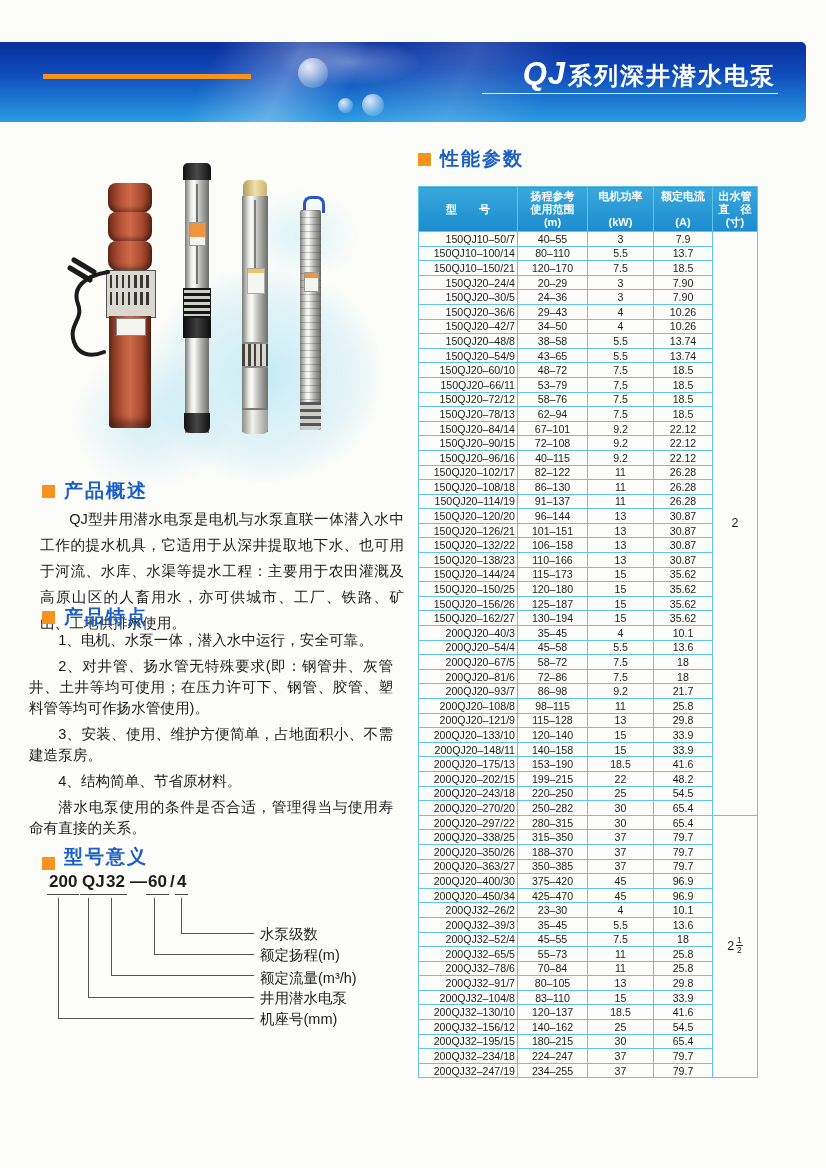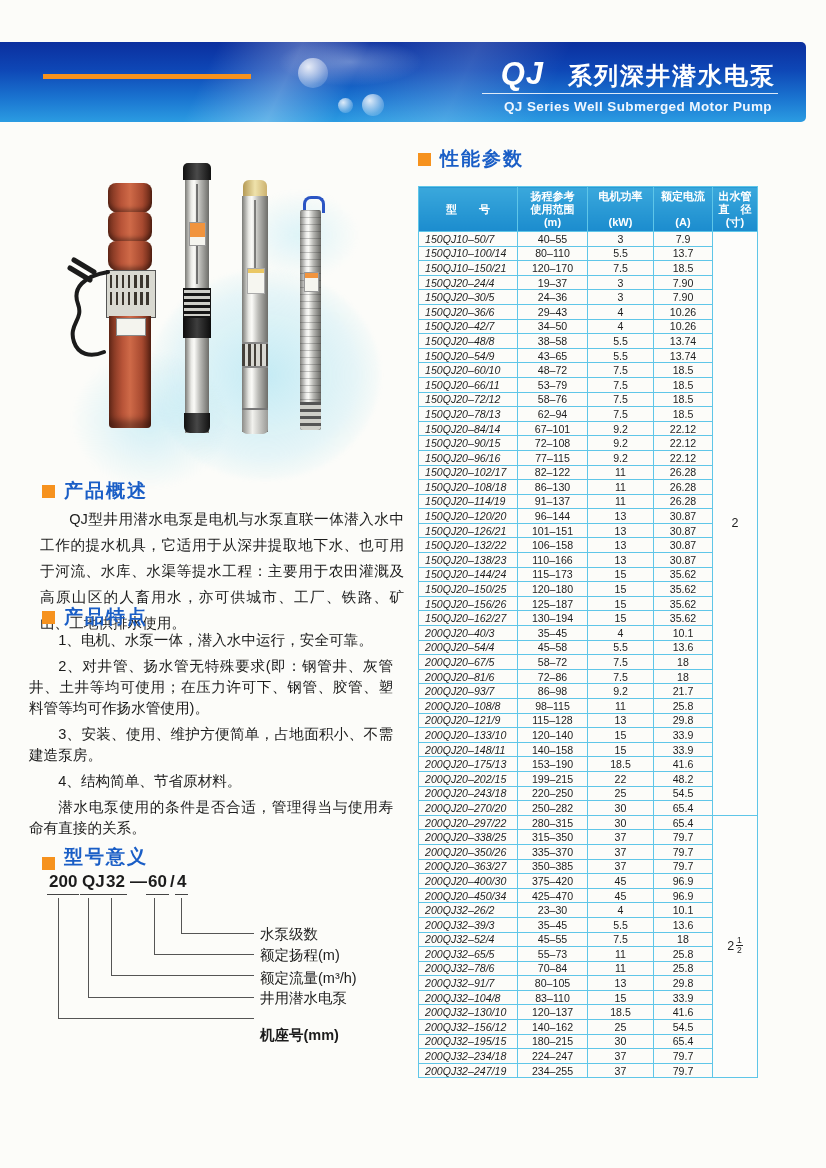--- a/index.html
+++ b/index.html
@@ -34,21 +34,21 @@
   }
   .logo-pixelate{position:absolute;inset:0;
     background-image:
       repeating-linear-gradient(90deg, rgba(22,82,190,.55) 0 1.6px, rgba(0,0,0,0) 1.6px 7px),
       repeating-linear-gradient(0deg, rgba(22,82,190,.55) 0 1.6px, rgba(0,0,0,0) 1.6px 7px);
   }
   .logo-caption{position:absolute;right:4px;bottom:1px;font-size:11px;font-weight:bold;color:#fff;text-shadow:0 0 2px rgba(0,40,120,.8);}
   .logo-underline{position:absolute;left:43px;top:74px;width:208px;height:5px;background:#f6921e;}
   .banner-title{position:absolute;right:30px;top:14px;color:#fff;text-align:right;white-space:nowrap;}
   .banner-title .qj{font-size:31px;font-weight:bold;font-style:italic;letter-spacing:1px;}
-  .banner-title .zh{font-size:24px;font-weight:bold;margin-left:24px;letter-spacing:2px;}
+  .banner-title .zh{font-size:24px;font-weight:bold;margin-left:2px;letter-spacing:2px;}
   .banner-divider{position:absolute;right:28px;top:51px;width:296px;height:1px;background:rgba(255,255,255,.85);}
   .banner-sub{position:absolute;right:34px;top:57px;font-size:13.5px;font-weight:bold;color:#eef6ff;letter-spacing:.4px;}
 
   
   .sec-head{position:absolute;display:flex;align-items:center;font-weight:bold;font-size:19px;color:#1a5ec6;letter-spacing:2px;}
   .sec-head .bullet{width:13px;height:13px;background:#f6921e;margin-right:9px;flex:none;}
 
   
   .overview-body{position:absolute;left:40px;top:506px;width:364px;
     font-size:14.6px;line-height:26px;text-align:justify;text-indent:2em;color:#1c1c1c;margin:0;}
@@ -119,39 +119,38 @@
   
   .perf-table{position:absolute;left:418px;top:186px;border-collapse:collapse;table-layout:fixed;width:339px;}
   .perf-table th,.perf-table td{border:1px solid #5fc6e8;}
   .perf-table thead th{
     background:linear-gradient(180deg,#3aa8dc 0%,#1b8cce 100%);
     color:#fff;font-weight:bold;font-size:11px;line-height:13px;height:42px;padding:1px 0;vertical-align:middle;}
   .perf-table thead th span{display:block;}
   .perf-table tbody td{
     height:13.6px;padding:0 2px;font-size:10.6px;line-height:12px;text-align:center;color:#1d1d1d;
     white-space:nowrap;overflow:hidden;}
-  .perf-table tbody td.model{text-align:left;padding-left:6px;font-style:italic;}
+  .perf-table tbody td.model{text-align:right;padding-left:6px;}
   .perf-table tbody td.outlet{font-size:12.5px;vertical-align:middle;background:#fdfdfb;}
   .vfrac{display:inline-flex;flex-direction:column;vertical-align:middle;font-size:8.5px;line-height:1.1;margin-left:2px;position:relative;top:-1px;}
   .vfrac .n{border-bottom:1px solid #222;padding:0 1px;}
 </style>
 </head>
 <body>
 
 <div class="banner">
   <div class="bubble" style="left:298px;top:16px;width:30px;height:30px;"></div>
   <div class="bubble" style="left:338px;top:56px;width:15px;height:15px;"></div>
   <div class="bubble" style="left:362px;top:52px;width:22px;height:22px;"></div>
 
 
   <div class="banner-title">
     <span class="qj">QJ</span><span class="zh">系列深井潜水电泵</span>
   </div>
   <div class="banner-divider"></div>
-  <div class="banner-sub">QJ Series Well Submerged Motor Pump</div>
 </div>
 <div class="logo-underline"></div>
 
 <div class="pumps">
   <div class="splash s1"></div>
   <div class="splash s2"></div>
   <div class="splash s3"></div>
 
   <div>
     <div class="p1-bulb" style="top:33px;"></div>
@@ -235,21 +234,21 @@
     <div class="conn-h" style="left:69px;top:107px;width:143px;"></div>
   <div class="conn-v" style="left:46px;top:30px;height:99px;"></div>
     <div class="conn-h" style="left:46px;top:129px;width:166px;"></div>
   <div class="conn-v" style="left:16px;top:30px;height:120px;"></div>
     <div class="conn-h" style="left:16px;top:150px;width:196px;"></div>
 
   <span class="mlabel" style="top:57px;">水泵级数</span>
   <span class="mlabel" style="top:78px;">额定扬程(m)</span>
   <span class="mlabel" style="top:101px;">额定流量(m³/h)</span>
   <span class="mlabel" style="top:121px;">井用潜水电泵</span>
-  <span class="mlabel" style="top:158px;font-weight:bold;">机座号(mm)</span>
+  <span class="mlabel" style="top:142px;">机座号(mm)</span>
 </div>
 
 <div class="sec-head" style="left:418px;top:146px;">
   <span class="bullet"></span>
   <span>性能参数</span>
 </div>
 
 <table class="perf-table">
   <colgroup>
     <col style="width:99px;">
@@ -300,21 +299,21 @@
         <td>13.7</td>
       </tr>
       <tr>
         <td class="model">150QJ10–150/21</td>
         <td>120–170</td>
         <td>7.5</td>
         <td>18.5</td>
       </tr>
       <tr>
         <td class="model">150QJ20–24/4</td>
-        <td>19–37</td>
+        <td>20–29</td>
         <td>3</td>
         <td>7.90</td>
       </tr>
       <tr>
         <td class="model">150QJ20–30/5</td>
         <td>24–36</td>
         <td>3</td>
         <td>7.90</td>
       </tr>
       <tr>
@@ -372,21 +371,21 @@
         <td>22.12</td>
       </tr>
       <tr>
         <td class="model">150QJ20–90/15</td>
         <td>72–108</td>
         <td>9.2</td>
         <td>22.12</td>
       </tr>
       <tr>
         <td class="model">150QJ20–96/16</td>
-        <td>77–115</td>
+        <td>40–115</td>
         <td>9.2</td>
         <td>22.12</td>
       </tr>
       <tr>
         <td class="model">150QJ20–102/17</td>
         <td>82–122</td>
         <td>11</td>
         <td>26.28</td>
       </tr>
       <tr>
@@ -538,21 +537,21 @@
           </span></td>
       </tr>
       <tr>
         <td class="model">200QJ20–338/25</td>
         <td>315–350</td>
         <td>37</td>
         <td>79.7</td>
       </tr>
       <tr>
         <td class="model">200QJ20–350/26</td>
-        <td>335–370</td>
+        <td>188–370</td>
         <td>37</td>
         <td>79.7</td>
       </tr>
       <tr>
         <td class="model">200QJ20–363/27</td>
         <td>350–385</td>
         <td>37</td>
         <td>79.7</td>
       </tr>
       <tr>

